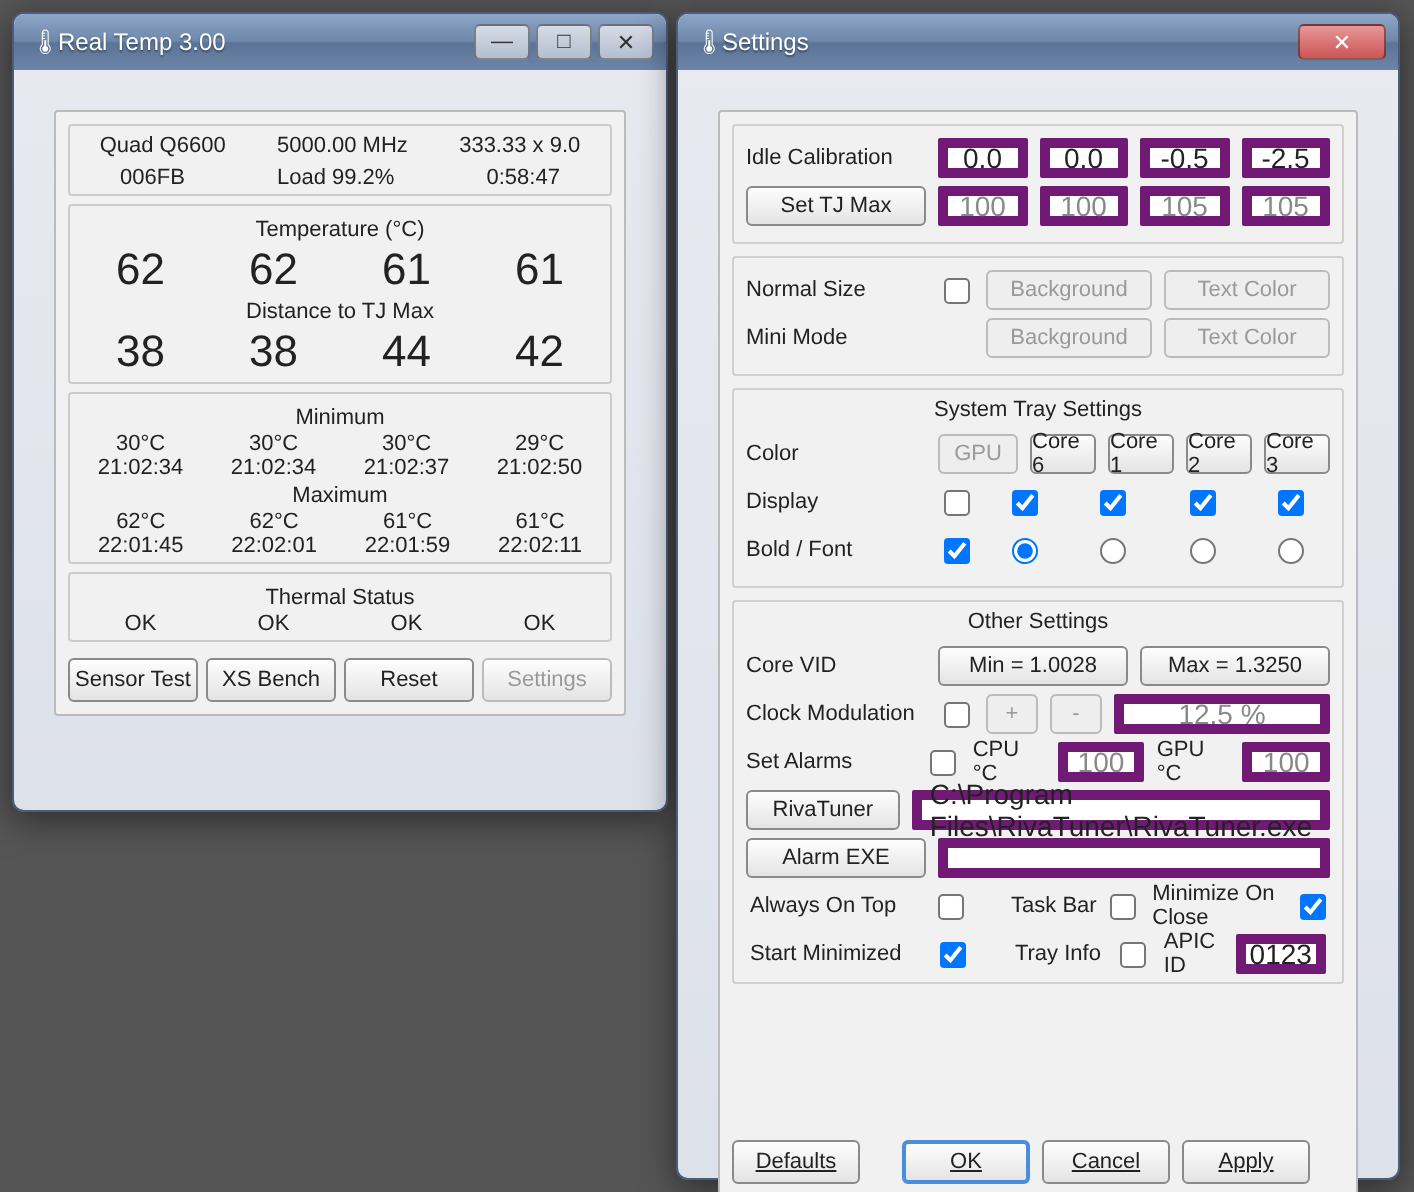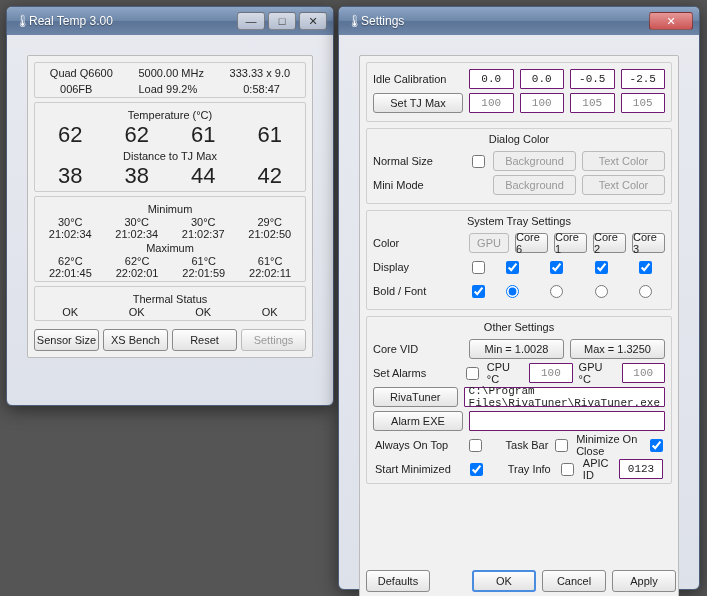--- a/index.html
+++ b/index.html
@@ -56,39 +56,38 @@
   }
   .wbtn.disabled { color:#999; border-color:#bbb; }
   .sbtn {
     height:20px; font-size:11px;
     background: linear-gradient(#fdfdfd,#e4e4e4);
     border:1px solid #8a8a8a; border-radius:3px;
     display:flex; align-items:center; justify-content:center;
   }
   .sbtn.disabled { color:#999; border-color:#bbb; background:#eee; }
   .roinput {
-    height:20px; font-size:11px;
-    background:#fff; border:1px solid #701a75; border-radius:1px;
+    height:20px; font-size:14px;
+    background:#fff; border:5px solid #701a75; border-radius:1px;
     display:flex; align-items:center; justify-content:center;
     color:#888;
-    font-family:Liberation Mono, monospace;
   }
   input[type=checkbox], input[type=radio] { margin:0; }
   
   #settings { left: 338px; top: 6px; width: 362px; height: 584px; }
   #settings .inner { height: calc(100% - 36px); position:relative; }
   .group { border:1px solid #d0d0d0; border-radius:2px; padding:4px 6px 6px; margin-bottom:6px; }
   .gtitle { text-align:center; font-size:11px; margin-bottom:4px; }
   .grow { display:flex; align-items:center; height:24px; gap:6px; }
   .glabel { width:90px; font-size:11px; }
   .cell { flex:1; }
   .four { display:flex; gap:6px; flex:1; }
   .four > * { flex:1; }
   .check { display:flex; align-items:center; justify-content:center; width:18px; }
-  .bottombar { position:absolute; left:6px; right:2px; bottom:6px; height:26px; display:flex; gap:6px; align-items:center; }
+  .bottombar { position:absolute; left:6px; right:23px; bottom:6px; height:26px; display:flex; gap:6px; align-items:center;text-decoration:underline; }
   .bottombar .spacer { flex:1; }
   .bottombar .wbtn { flex: none; width:64px; }
   .settingsrow { display:flex; align-items:center; height:24px; font-size:11px; gap:4px; padding:0 2px;}
   .settingsrow .lbl { min-width:90px; }
   .icon { width:14px; height:14px; display:inline-block; }
 </style>
 </head>
 <body>
 
 <div id="main" class="win">
@@ -171,21 +170,21 @@
     <div class="panel">
       <div class="section-label">Thermal Status</div>
       <div class="row4">
         <span>OK</span>
         <span>OK</span>
         <span>OK</span>
         <span>OK</span>
       </div>
     </div>
     <div class="btnrow">
-      <div class="wbtn">Sensor Size</div>
+      <div class="wbtn">Sensor Test</div>
       <div class="wbtn">XS Bench</div>
       <div class="wbtn">Reset</div>
       <div class="wbtn disabled">Settings</div>
     </div>
   </div>
 </div>
 
 <div id="settings" class="win">
   <div class="titlebar">
     <span class="icon">🌡</span>
@@ -209,21 +208,20 @@
         <div class="four">
           <div class="roinput">100</div>
           <div class="roinput">100</div>
           <div class="roinput">105</div>
           <div class="roinput">105</div>
         </div>
       </div>
     </div>
 
     <div class="group">
-      <div class="gtitle">Dialog Color</div>
       <div class="grow">
         <span class="glabel">Normal Size</span>
         <span class="check">
             <input type="checkbox" style="">
           </span>
         <div class="sbtn disabled cell">Background</div>
         <div class="sbtn disabled cell">Text Color</div>
       </div>
       <div class="grow">
         <span class="glabel">Mini Mode</span>
@@ -286,20 +284,29 @@
         </div>
       </div>
     </div>
 
     <div class="group" style="padding-bottom:2px;">
       <div class="gtitle">Other Settings</div>
       <div class="grow">
         <span class="glabel">Core VID</span>
         <div class="sbtn cell">Min = 1.0028</div>
         <div class="sbtn cell">Max = 1.3250</div>
+      </div>
+      <div class="grow">
+        <span class="glabel">Clock Modulation</span>
+        <span class="check">
+            <input type="checkbox" style="">
+          </span>
+        <div class="sbtn disabled" style="width:26px">+</div>
+        <div class="sbtn disabled" style="width:26px">-</div>
+        <div class="roinput cell">12.5 %</div>
       </div>
       <div class="grow">
         <span class="glabel">Set Alarms</span>
         <span class="check">
             <input type="checkbox" style="">
           </span>
         <span>CPU °C</span>
         <div class="roinput" style="width:46px">100</div>
         <span>GPU °C</span>
         <div class="roinput" style="width:46px">100</div>

